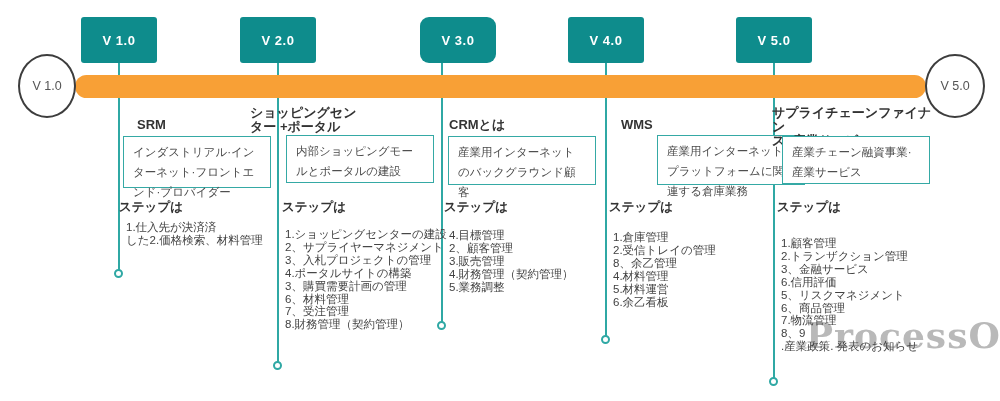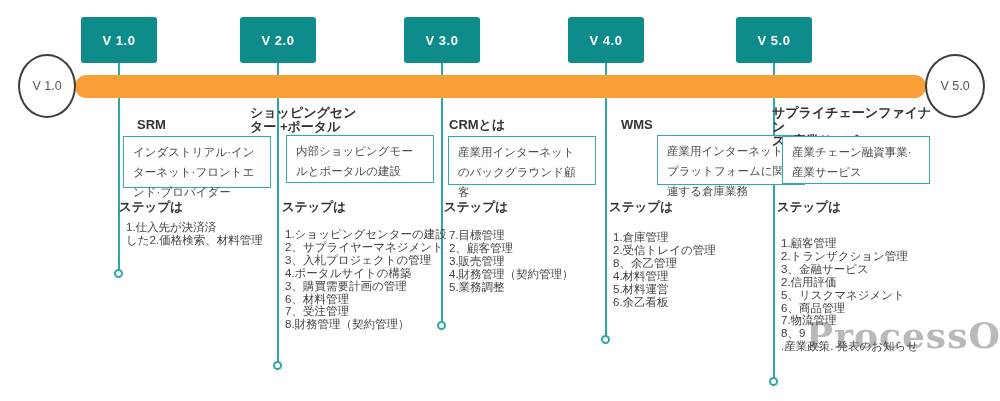--- a/index.html
+++ b/index.html
@@ -59,21 +59,21 @@
 
   <div class="terminal" style="left:18px;">
     <span>V 1.0</span>
   </div>
   <div class="terminal" style="left:925px;width:60px;">
     <span>V 5.0</span>
   </div>
 
   <div class="flag" style="left:81px;">V 1.0</div>
   <div class="flag" style="left:240px;">V 2.0</div>
-  <div class="flag" style="left:404px;">V 3.0</div>
+  <div class="flag" style="left:420px;border-radius:9px;">V 3.0</div>
   <div class="flag" style="left:568px;">V 4.0</div>
   <div class="flag" style="left:736px;">V 5.0</div>
 
   <div class="title" style="left:137px;top:118px;">SRM</div>
   <div class="descbox" style="left:123px;top:136px;height:52px;">インダストリアル·インターネット·フロントエンド·プロバイダー</div>
   <div class="steps-label" style="left:119px;top:199px;">ステップは</div>
   <div class="steps" style="left:126px;top:221px;">
       <div>1.仕入先が決済済</div>
       <div>した2.価格検索、材料管理</div>
     </div>
@@ -92,21 +92,21 @@
       <div>3、購買需要計画の管理</div>
       <div>6、材料管理</div>
       <div>7、受注管理</div>
       <div>8.財務管理（契約管理）</div>
     </div>
 
   <div class="title" style="left:449px;top:118px;">CRMとは</div>
   <div class="descbox" style="left:448px;top:136px;height:49px;">産業用インターネットのバックグラウンド顧客</div>
   <div class="steps-label" style="left:444px;top:199px;">ステップは</div>
   <div class="steps" style="left:449px;top:229px;">
-      <div>7.目標管理</div>
+      <div>4.目標管理</div>
       <div>2、顧客管理</div>
       <div>3.販売管理</div>
       <div>4.財務管理（契約管理）</div>
       <div>5.業務調整</div>
     </div>
 
   <div class="title" style="left:621px;top:118px;">WMS</div>
   <div class="descbox" style="left:613px;top:135px;height:50px;margin-left:44px;">産業用インターネットプラットフォームに関連する倉庫業務</div>
   <div class="steps-label" style="left:609px;top:199px;">ステップは</div>
   <div class="steps" style="left:613px;top:231px;">
@@ -121,21 +121,21 @@
   <div class="title centered" style="left:772px;top:106px;width:160px;">
     <div>サプライチェーンファイナン</div>
     <div>ス+産業サービス</div>
   </div>
   <div class="descbox" style="left:782px;top:136px;height:48px;">産業チェーン融資事業·産業サービス</div>
   <div class="steps-label" style="left:777px;top:199px;">ステップは</div>
   <div class="steps" style="left:781px;top:237px;">
       <div>1.顧客管理</div>
       <div>2.トランザクション管理</div>
       <div>3、金融サービス</div>
-      <div>2.信用評価</div>
+      <div>6.信用評価</div>
       <div>5、リスクマネジメント</div>
       <div>6、商品管理</div>
       <div>7.物流管理</div>
       <div>8、9</div>
       <div>.産業政策. 発表のお知らせ</div>
     </div>
 
 </div>
 
 </body></html>

